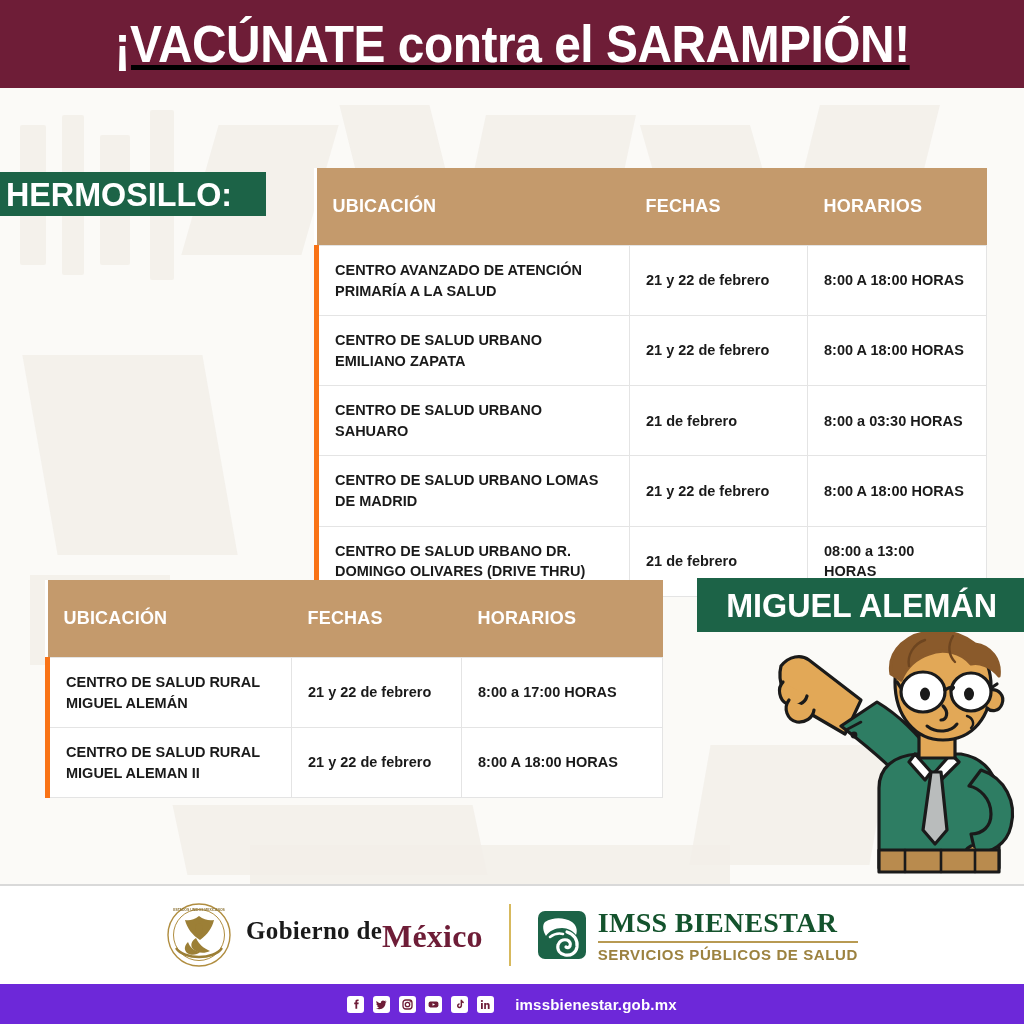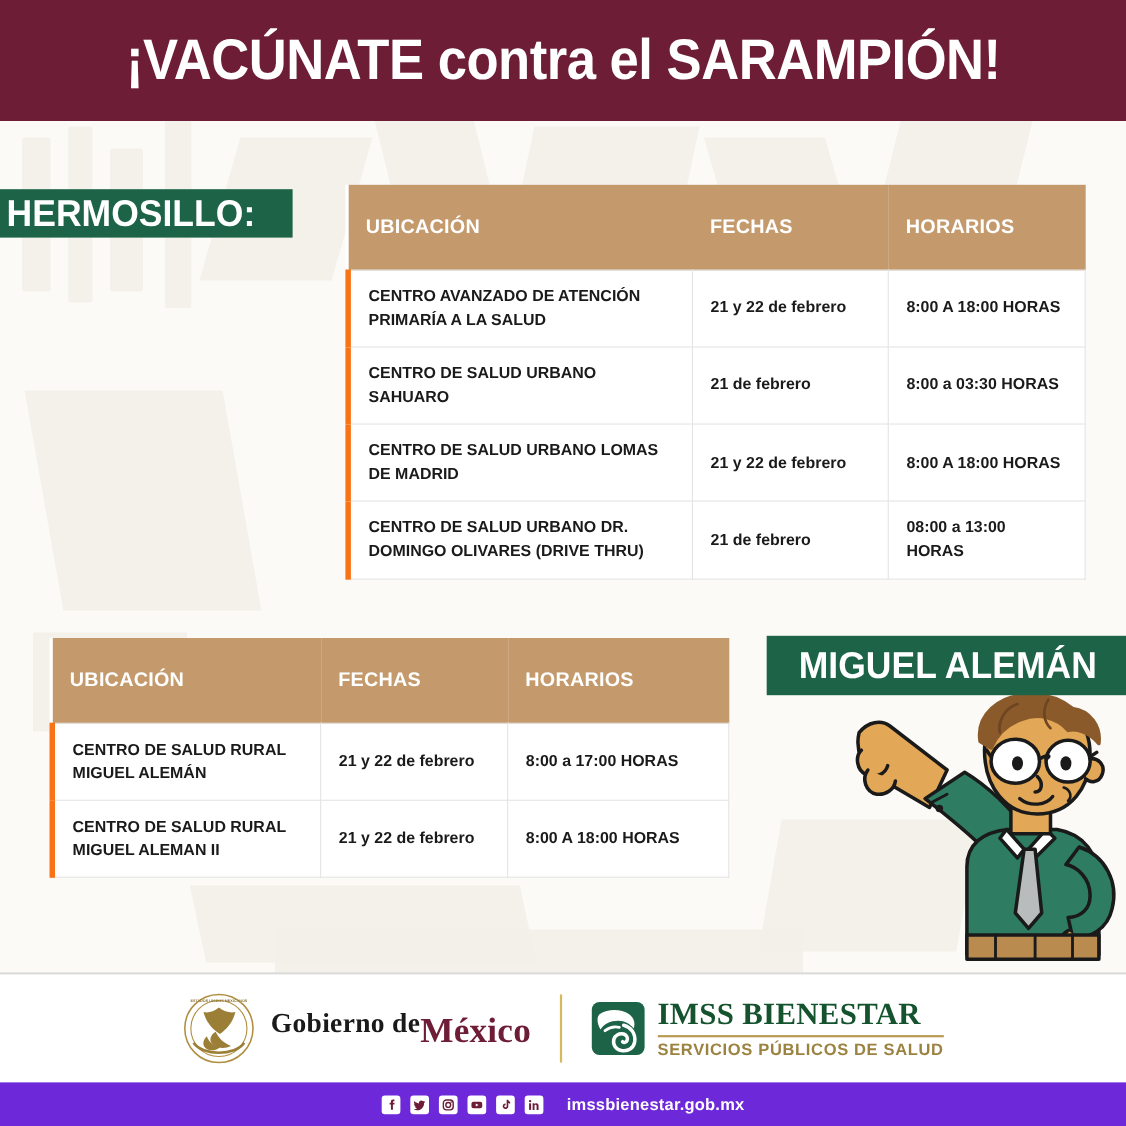--- a/index.html
+++ b/index.html
@@ -17,23 +17,23 @@
   
   .watermark{
     position:absolute;left:0;top:105px;width:1024px;height:780px;
     overflow:hidden;pointer-events:none;z-index:0;
   }
   .wm-shape{position:absolute;background:#f2efe9;opacity:.85;}
   .wm-bar{border-radius:2px;}
 
   
   .title-band{
-    position:absolute;left:0;top:0;width:1024px;height:110px;
+    position:absolute;left:0;top:0;width:1024px;height:88px;
     background:#6e1d37;z-index:5;
-    display:flex;align-items:center;justify-content:center;
+    display:flex;align-items:center;justify-content:center;text-decoration:underline;
   }
   .title-text{
     color:#ffffff;
     font-family:"Liberation Sans",sans-serif;
     font-weight:bold;
     font-size:52px;
     letter-spacing:-0.5px;
     transform:scaleX(.92);
     white-space:nowrap;
     line-height:1;
@@ -178,20 +178,25 @@
         <th>HORARIOS</th>
       </tr>
     </thead>
     <tbody>
       <tr>
         <td class="loc">CENTRO AVANZADO DE ATENCIÓN PRIMARÍA A LA SALUD</td>
         <td>21 y 22 de febrero</td>
         <td>8:00 A 18:00 HORAS</td>
       </tr>
       <tr>
+        <td class="loc">CENTRO DE SALUD URBANO EMILIANO ZAPATA</td>
+        <td>21 y 22 de febrero</td>
+        <td>8:00 A 18:00 HORAS</td>
+      </tr>
+      <tr>
         <td class="loc">CENTRO DE SALUD URBANO SAHUARO</td>
         <td>21 de febrero</td>
         <td>8:00 a 03:30 HORAS</td>
       </tr>
       <tr>
         <td class="loc">CENTRO DE SALUD URBANO LOMAS DE MADRID</td>
         <td>21 y 22 de febrero</td>
         <td>8:00 A 18:00 HORAS</td>
       </tr>
       <tr>

